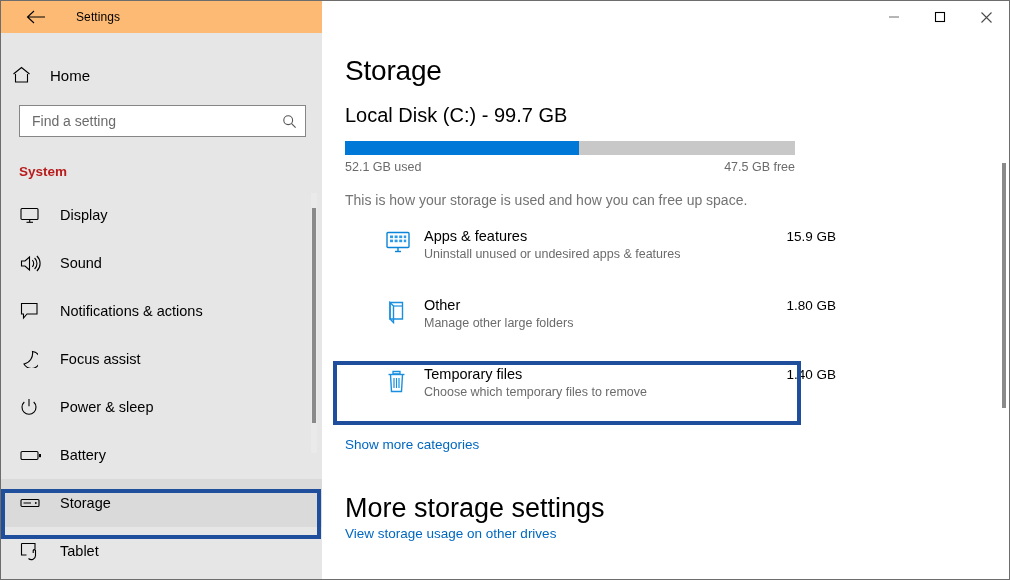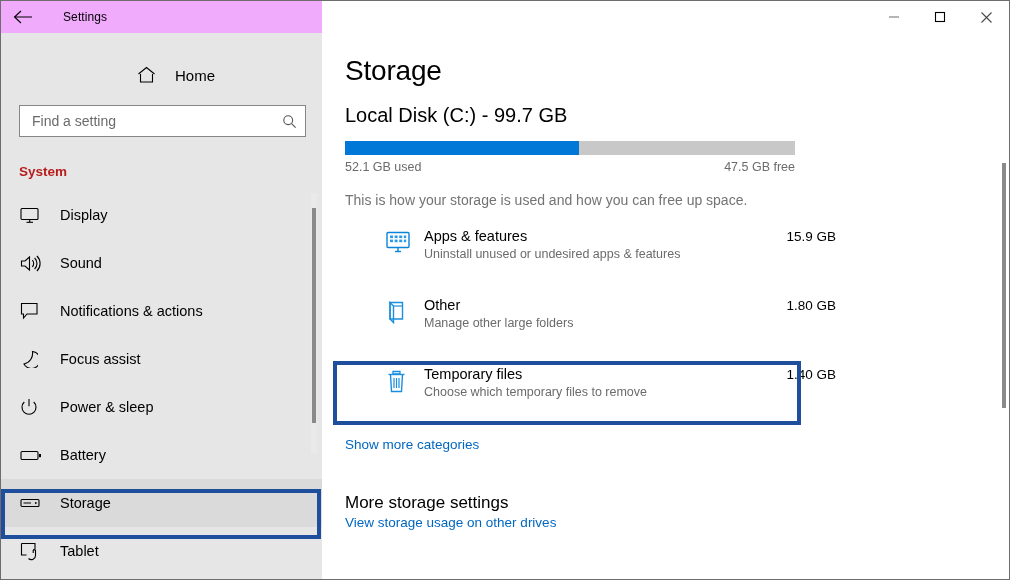--- a/index.html
+++ b/index.html
@@ -18,22 +18,22 @@
   }
 
   
   #titlebar {
     position: absolute; top: 0; left: 0;
     width: 1008px; height: 32px;
     display: flex; align-items: center;
   }
   #titlebar-left {
     width: 321px; height: 32px;
-    background: #f0abfc;
-    display: flex; align-items: center;
+    background: #fdba74;
+    display: flex; align-items: center; padding-left: 13px;
   }
   #back-btn {
     width: 44px; height: 32px;
     display: flex; align-items: center; justify-content: center;
     cursor: default;
   }
   #back-btn svg { display: block; }
   #app-title {
     font-size: 12px; color: #000000;
     margin-left: 18px;
@@ -53,23 +53,22 @@
 
   
   #sidebar {
     position: absolute; top: 32px; left: 0;
     width: 321px; height: 548px;
     background: #e6e6e6;
     overflow: hidden;
   }
   #home-row {
     display: flex; align-items: center;
-    height: 40px; margin-top: 22px; padding-left: 29px;
-    cursor: default;
-    justify-content: center;
+    height: 40px; margin-top: 22px; padding-left: 11px;
+    cursor: default;
   }
   #home-row .ico { width: 30px; display: flex; align-items: center; }
   #home-label { font-size: 15px; color: #000; margin-left: 8px; }
 
   #search-wrap {
     margin: 10px 0 0 18px;
     width: 287px; height: 32px;
     background: #ffffff;
     border: 1px solid #868686;
     display: flex; align-items: center;
@@ -193,21 +192,21 @@
     font-size: 12.5px; color: #6b6b6b;
   }
 
   .link {
     font-size: 13.5px; color: #0067c0;
     cursor: default; display: inline-block;
   }
   #show-more { margin: 7px 0 0 23px; }
 
   #more-section { margin-top: 40px; margin-left: 23px; }
-  #more-title { font-size: 17px; color: #000; }
+  #more-title { font-size: 27px; color: #000; }
   #view-other { }
 
   #content-scrolltrack {
     position: absolute; right: 2px; top: 100px;
     width: 7px; height: 300px;
     background: #ffffff;
   }
   #content-scrollbar {
     position: absolute; right: 3px; top: 130px;
     width: 4px; height: 245px;

